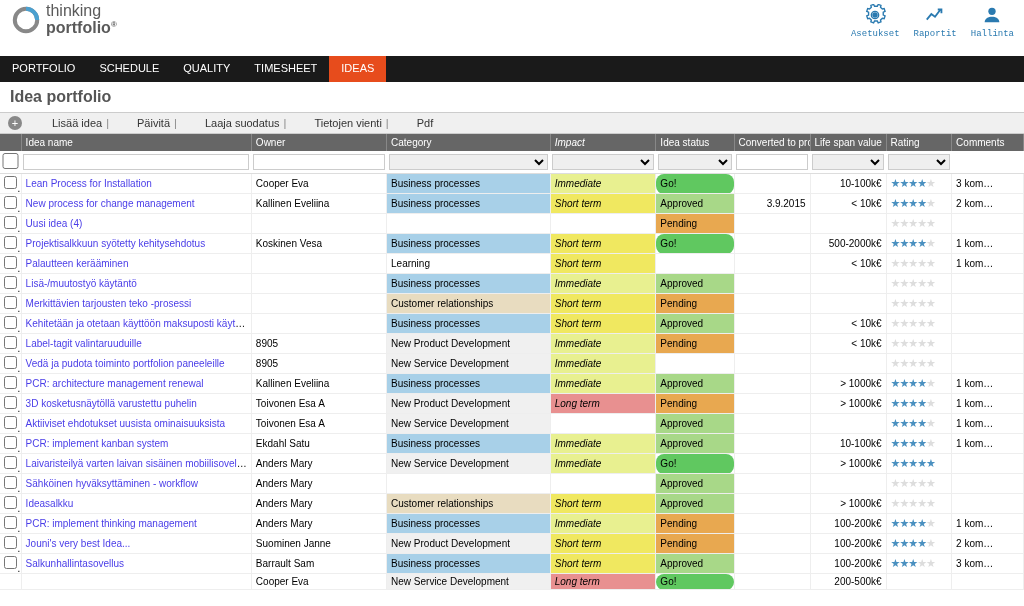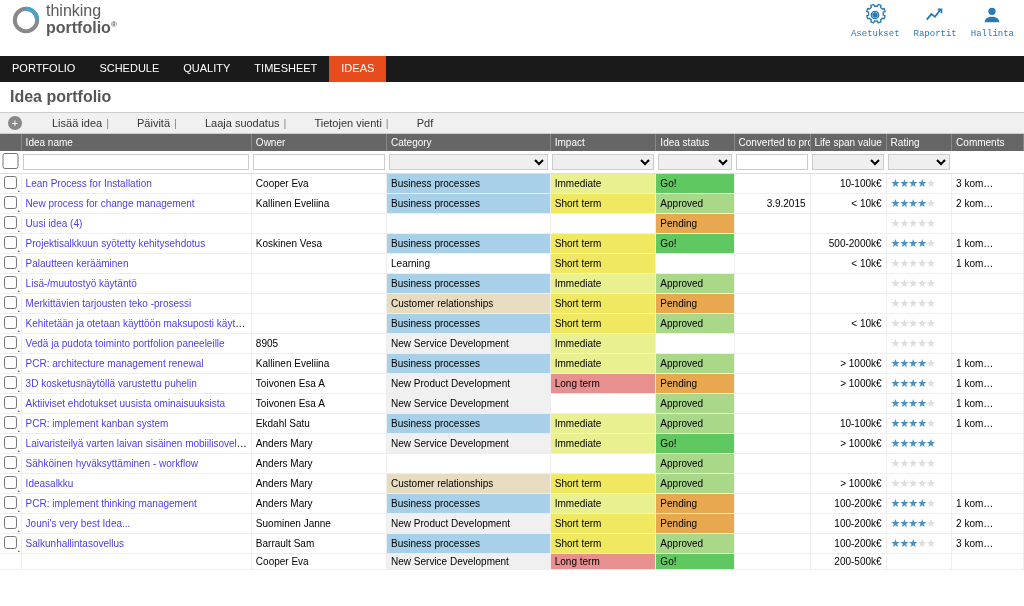--- a/index.html
+++ b/index.html
@@ -29,29 +29,29 @@
 tbody tr:nth-child(odd) td { background: #fff; }
 .idea-link { color: #4a3de8; cursor: pointer; }
 .cat-bp { background: #a8d0e8 !important; }
 .cat-learn { background: #fff !important; }
 .cat-cr { background: #e8dcc0 !important; }
 .cat-npd { background: #f0f0f0 !important; }
 .cat-nsd { background: #f0f0f0 !important; }
 .imp-imm { background: #e8f090 !important; }
 .imp-short { background: #f0e860 !important; }
 .imp-long { background: #e89090 !important; }
-.st-go { background: #60c860 !important; }
+.st-go { background: #60c860 !important; border-radius: 8px; }
 .st-appr { background: #a8d888 !important; }
 .st-pend { background: #e8a850 !important; margin-top: 8px; }
 .st-rej { background: #e03030 !important; color: #fff; }
 .col-chk { width: 20px; text-align: center; }
 .col-name { width: 218px; }
 .col-owner { width: 128px; }
 .col-cat { width: 155px; }
-.col-imp { width: 100px; }
+.col-imp { width: 100px; font-style: italic; }
 .col-status { width: 74px; }
 .col-conv { width: 72px; text-align: right; }
 .col-life { width: 72px; text-align: right; }
 .col-rate { width: 62px; }
 .col-comm { width: 68px; text-align: right; padding-right: 24px; }
 .stars { color: #4a90c0; font-size: 11px; letter-spacing: -1px; }
 .stars-empty { color: #ddd; }
 </style>
 </head>
 <body>
@@ -235,20 +235,32 @@
           <td class="col-cat cat-bp">Business processes</td>
           <td class="col-imp imp-short">Short term</td>
           <td class="col-status st-appr">Approved</td>
           <td class="col-conv"></td>
           <td class="col-life">&lt; 10k€</td>
           <td class="col-rate"><span class="stars stars-empty">★★★★★</span></td>
           <td class="col-comm"></td>
         </tr>
         <tr>
           <td class="col-chk"><input type="checkbox" style=""></td>
+          <td class="col-name"><span class="idea-link">Label-tagit valintaruuduille</span></td>
+          <td class="col-owner">8905</td>
+          <td class="col-cat cat-npd">New Product Development</td>
+          <td class="col-imp imp-imm">Immediate</td>
+          <td class="col-status st-pend">Pending</td>
+          <td class="col-conv"></td>
+          <td class="col-life">&lt; 10k€</td>
+          <td class="col-rate"><span class="stars stars-empty">★★★★★</span></td>
+          <td class="col-comm"></td>
+        </tr>
+        <tr>
+          <td class="col-chk"><input type="checkbox" style=""></td>
           <td class="col-name"><span class="idea-link">Vedä ja pudota toiminto portfolion paneeleille</span></td>
           <td class="col-owner">8905</td>
           <td class="col-cat cat-nsd">New Service Development</td>
           <td class="col-imp imp-imm">Immediate</td>
           <td class="col-status "></td>
           <td class="col-conv"></td>
           <td class="col-life"></td>
           <td class="col-rate"><span class="stars stars-empty">★★★★★</span></td>
           <td class="col-comm"></td>
         </tr>

